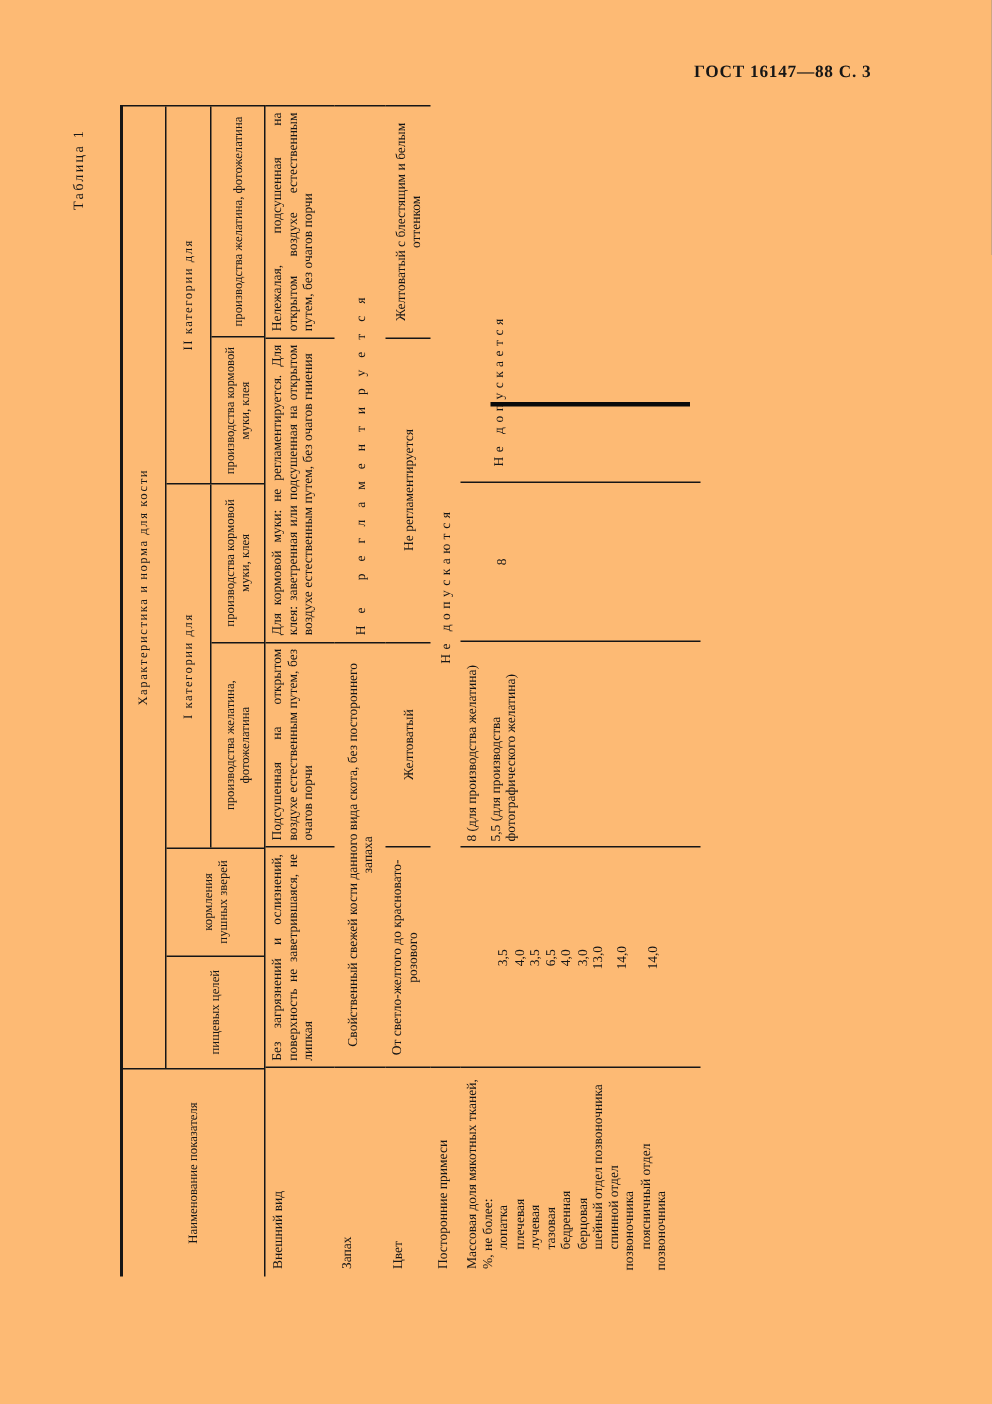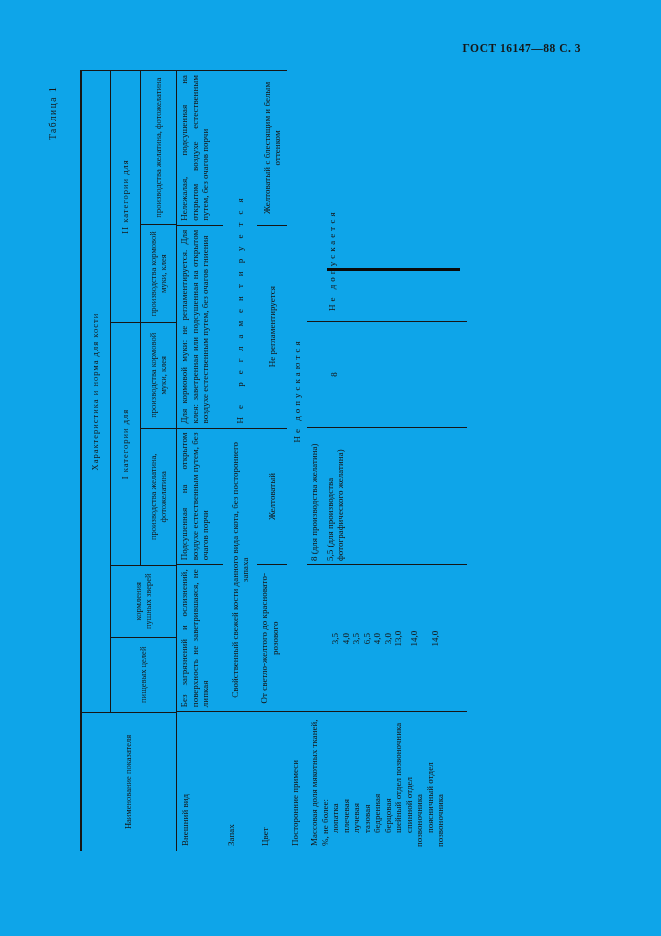--- a/index.html
+++ b/index.html
@@ -1,19 +1,19 @@
 <!DOCTYPE html>
 <html><head>
 <meta charset="utf-8">
 <style>
   html,body{margin:0;padding:0;}
   body{background:#888;}
   .page{
     position:relative; width:661px; height:936px; margin:0 auto;
-    background:#0ea5e9; color:#161616; overflow:hidden;
+    background:#fdba74; color:#161616; overflow:hidden;
     font-family:"Liberation Serif", serif;
   }
   .doc-header{
     position:absolute; top:42px; right:80px;
     font-size:11.5px; font-weight:bold; letter-spacing:0.5px;
   }
   
   .caption-wrap{position:absolute; left:48px; top:68px; width:22px; height:72px;}
   .caption-inner{
     position:absolute; width:72px; height:22px; left:-25px; top:25px;

